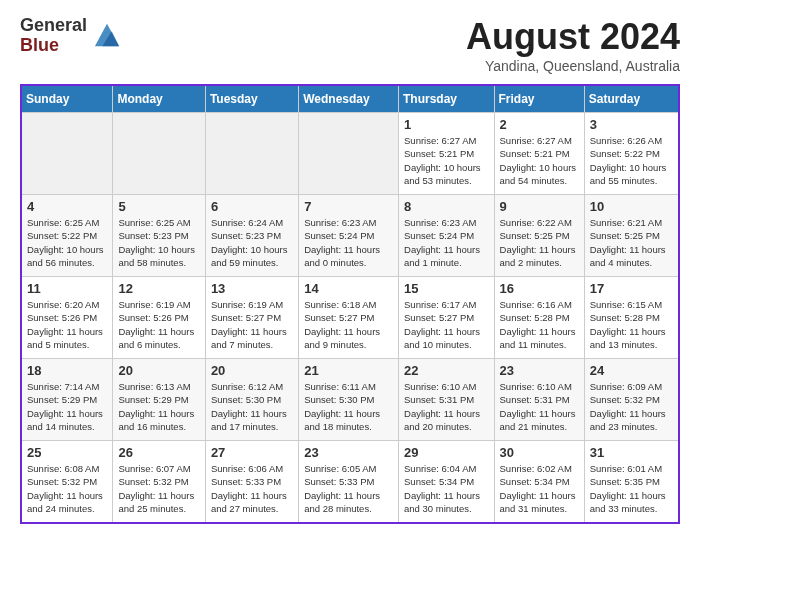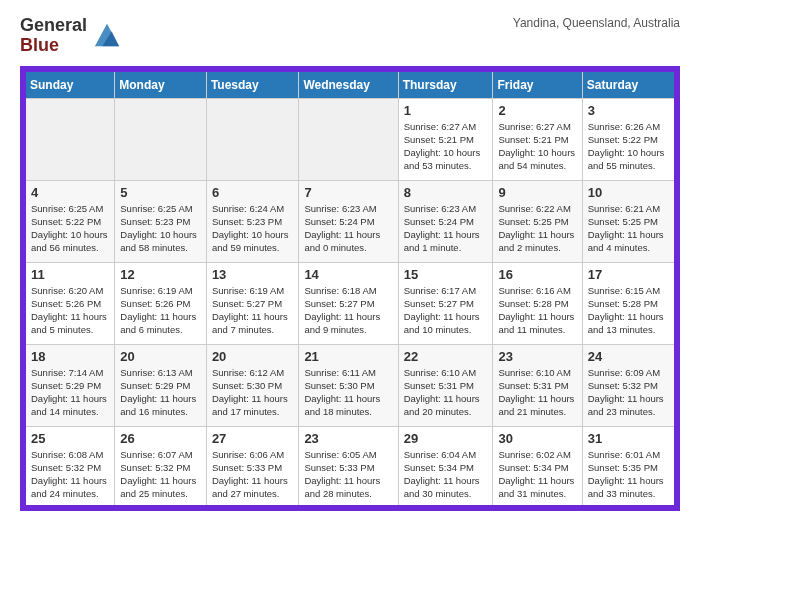--- a/index.html
+++ b/index.html
@@ -41,28 +41,27 @@
     }
     .title-block {
       text-align: right;
     }
     .month-year {
       font-size: 36px;
       font-weight: bold;
       color: #222;
     }
     .location {
-      font-size: 12px;
+      font-size: 14px;
       color: #555;
-      text-align: center;
     }
     .calendar {
       width: 100%;
       border-collapse: collapse;
-      border: 6px solid #6d28d9;
+      border: 2px solid #6d28d9;
       padding-left: 21px;
     }
     .calendar th {
       background: #2979b8;
       color: #fff;
       font-size: 12px;
       font-weight: bold;
       padding: 6px 4px;
       text-align: left;
       border: 1px solid #ccc;
@@ -109,20 +108,21 @@
           <span class="general">General</span>
           <span class="blue">Blue</span>
         </span>
       </div>
       <svg class="logo-icon" viewBox="0 0 30 30" xmlns="http://www.w3.org/2000/svg">
         <polygon points="2,28 15,4 28,28" fill="#2979b8" opacity="0.85"></polygon>
         <polygon points="10,28 20,12 28,28" fill="#1a5a9a" opacity="0.7"></polygon>
       </svg>
     </div>
     <div class="title-block">
+      <div class="month-year">August 2024</div>
       <div class="location">Yandina, Queensland, Australia</div>
     </div>
   </div>
 
   <table class="calendar">
     <thead>
       <tr>
       <th>Sunday</th>
           <th>Monday</th>
           <th>Tuesday</th>

